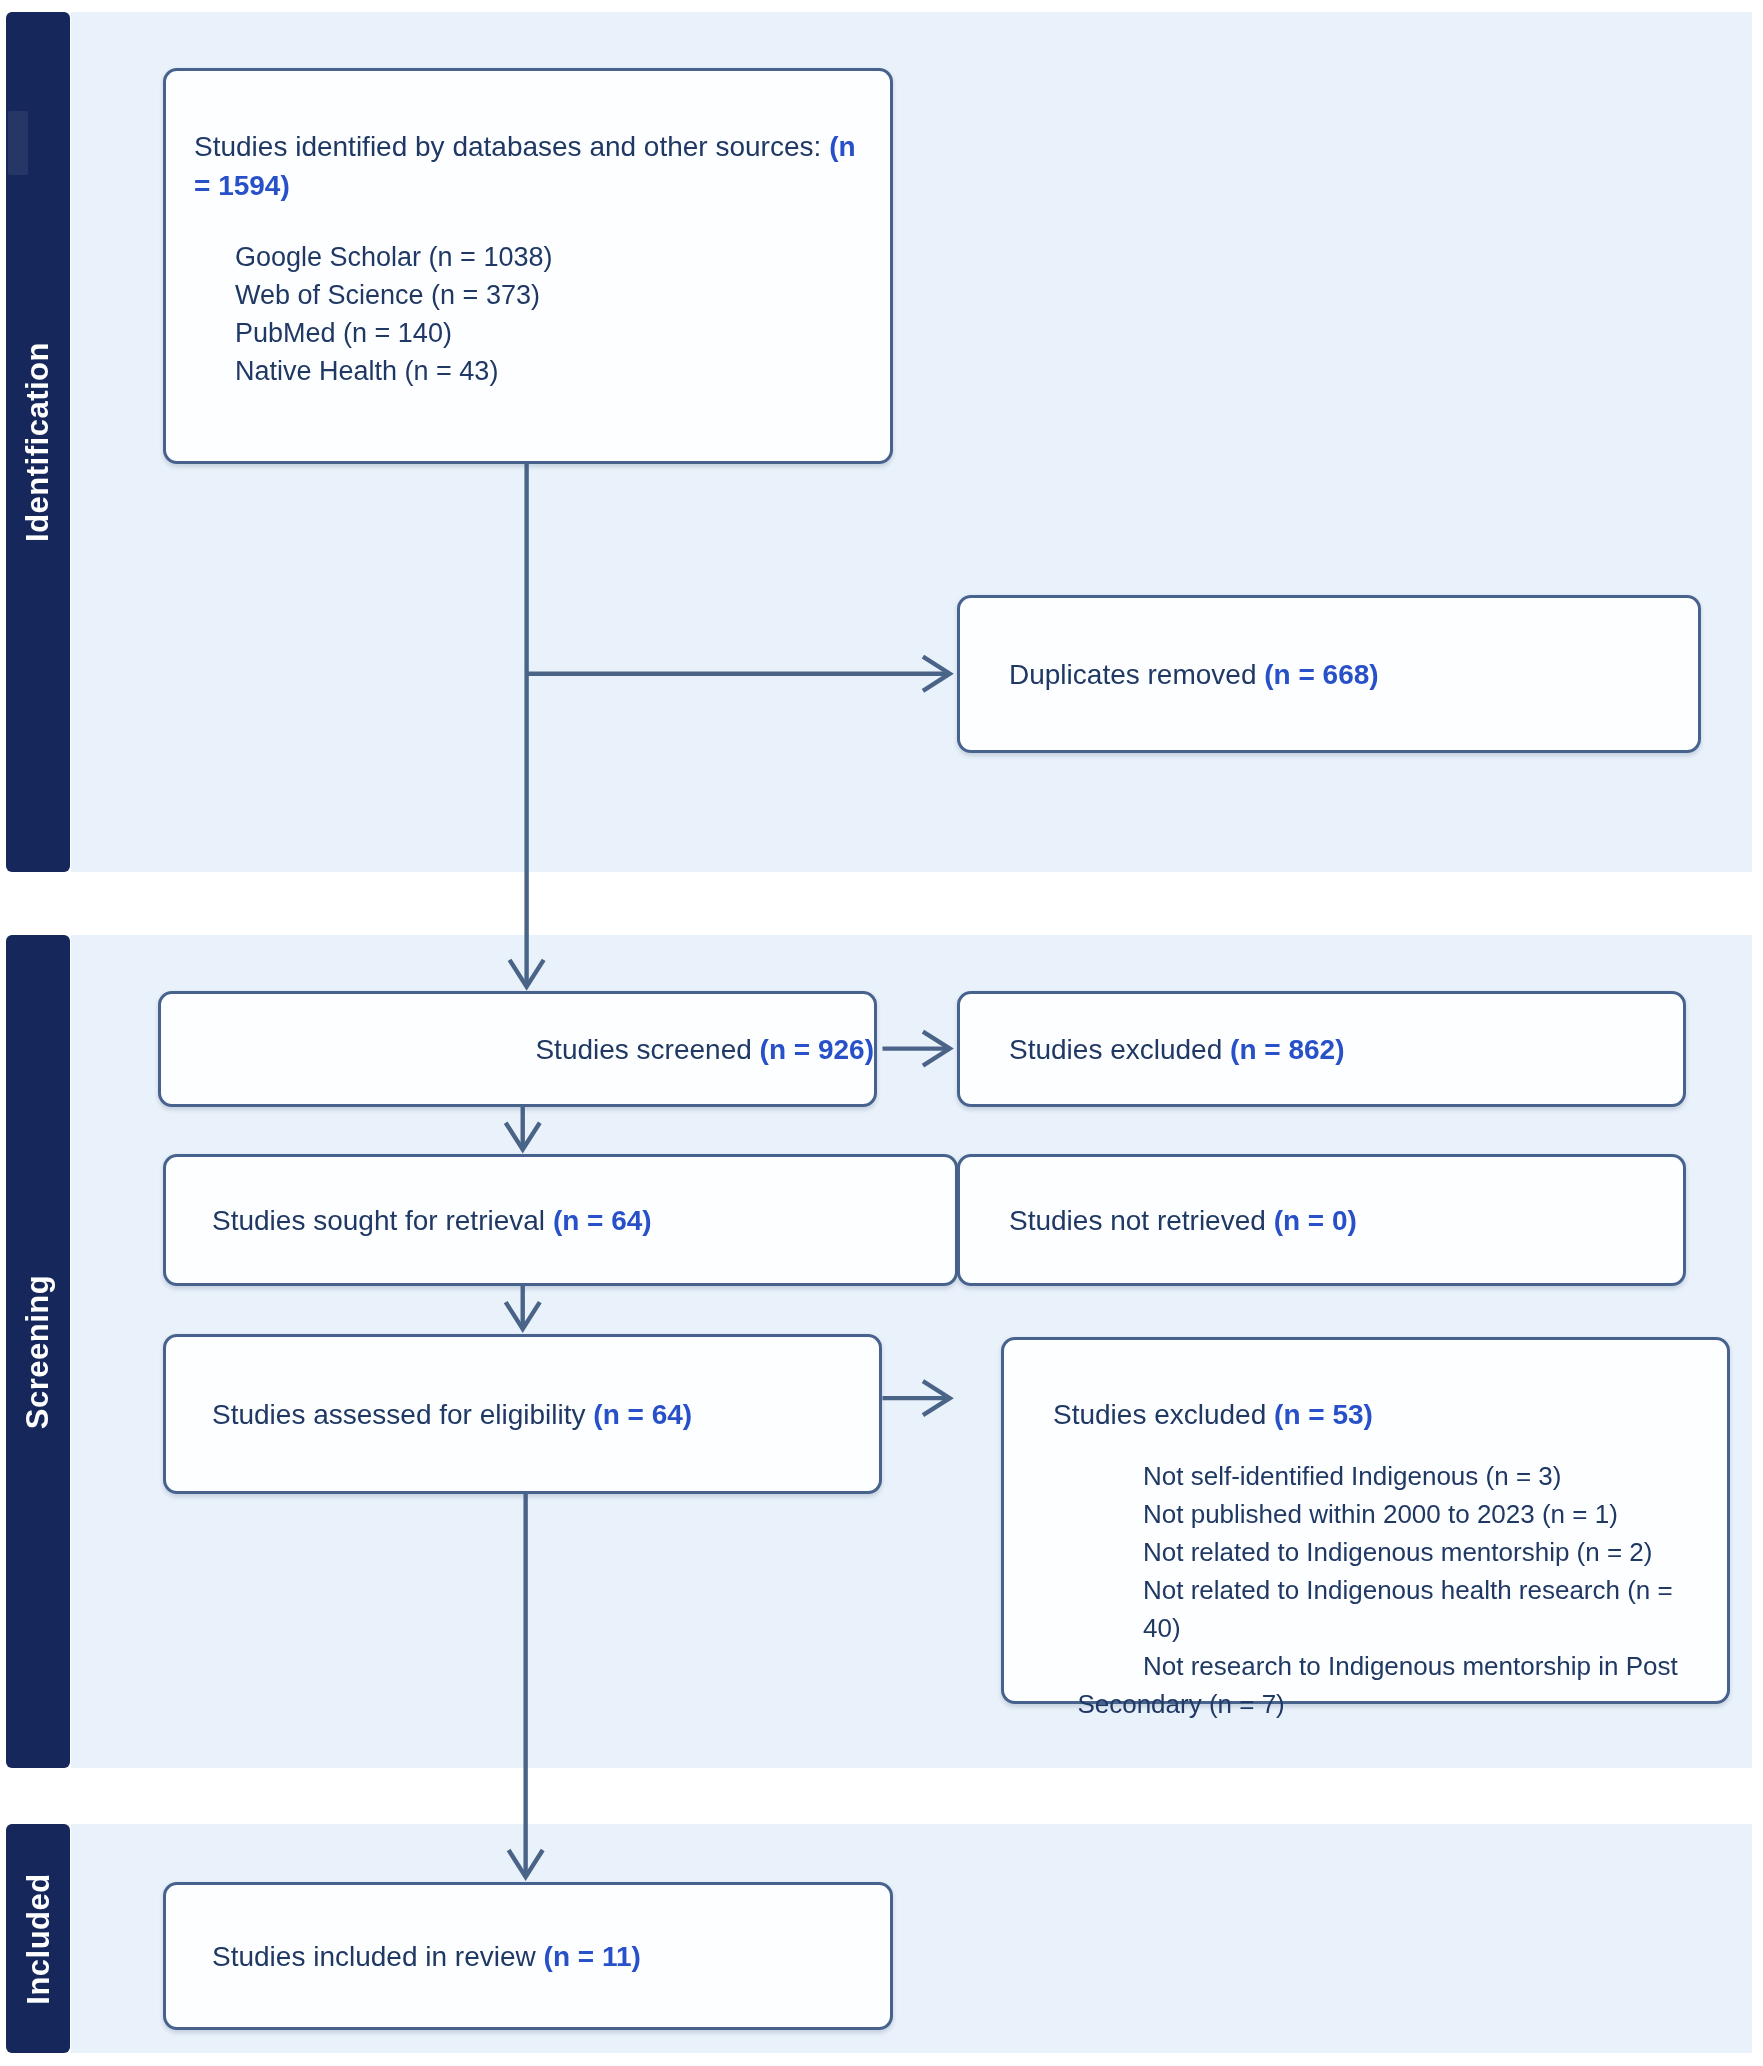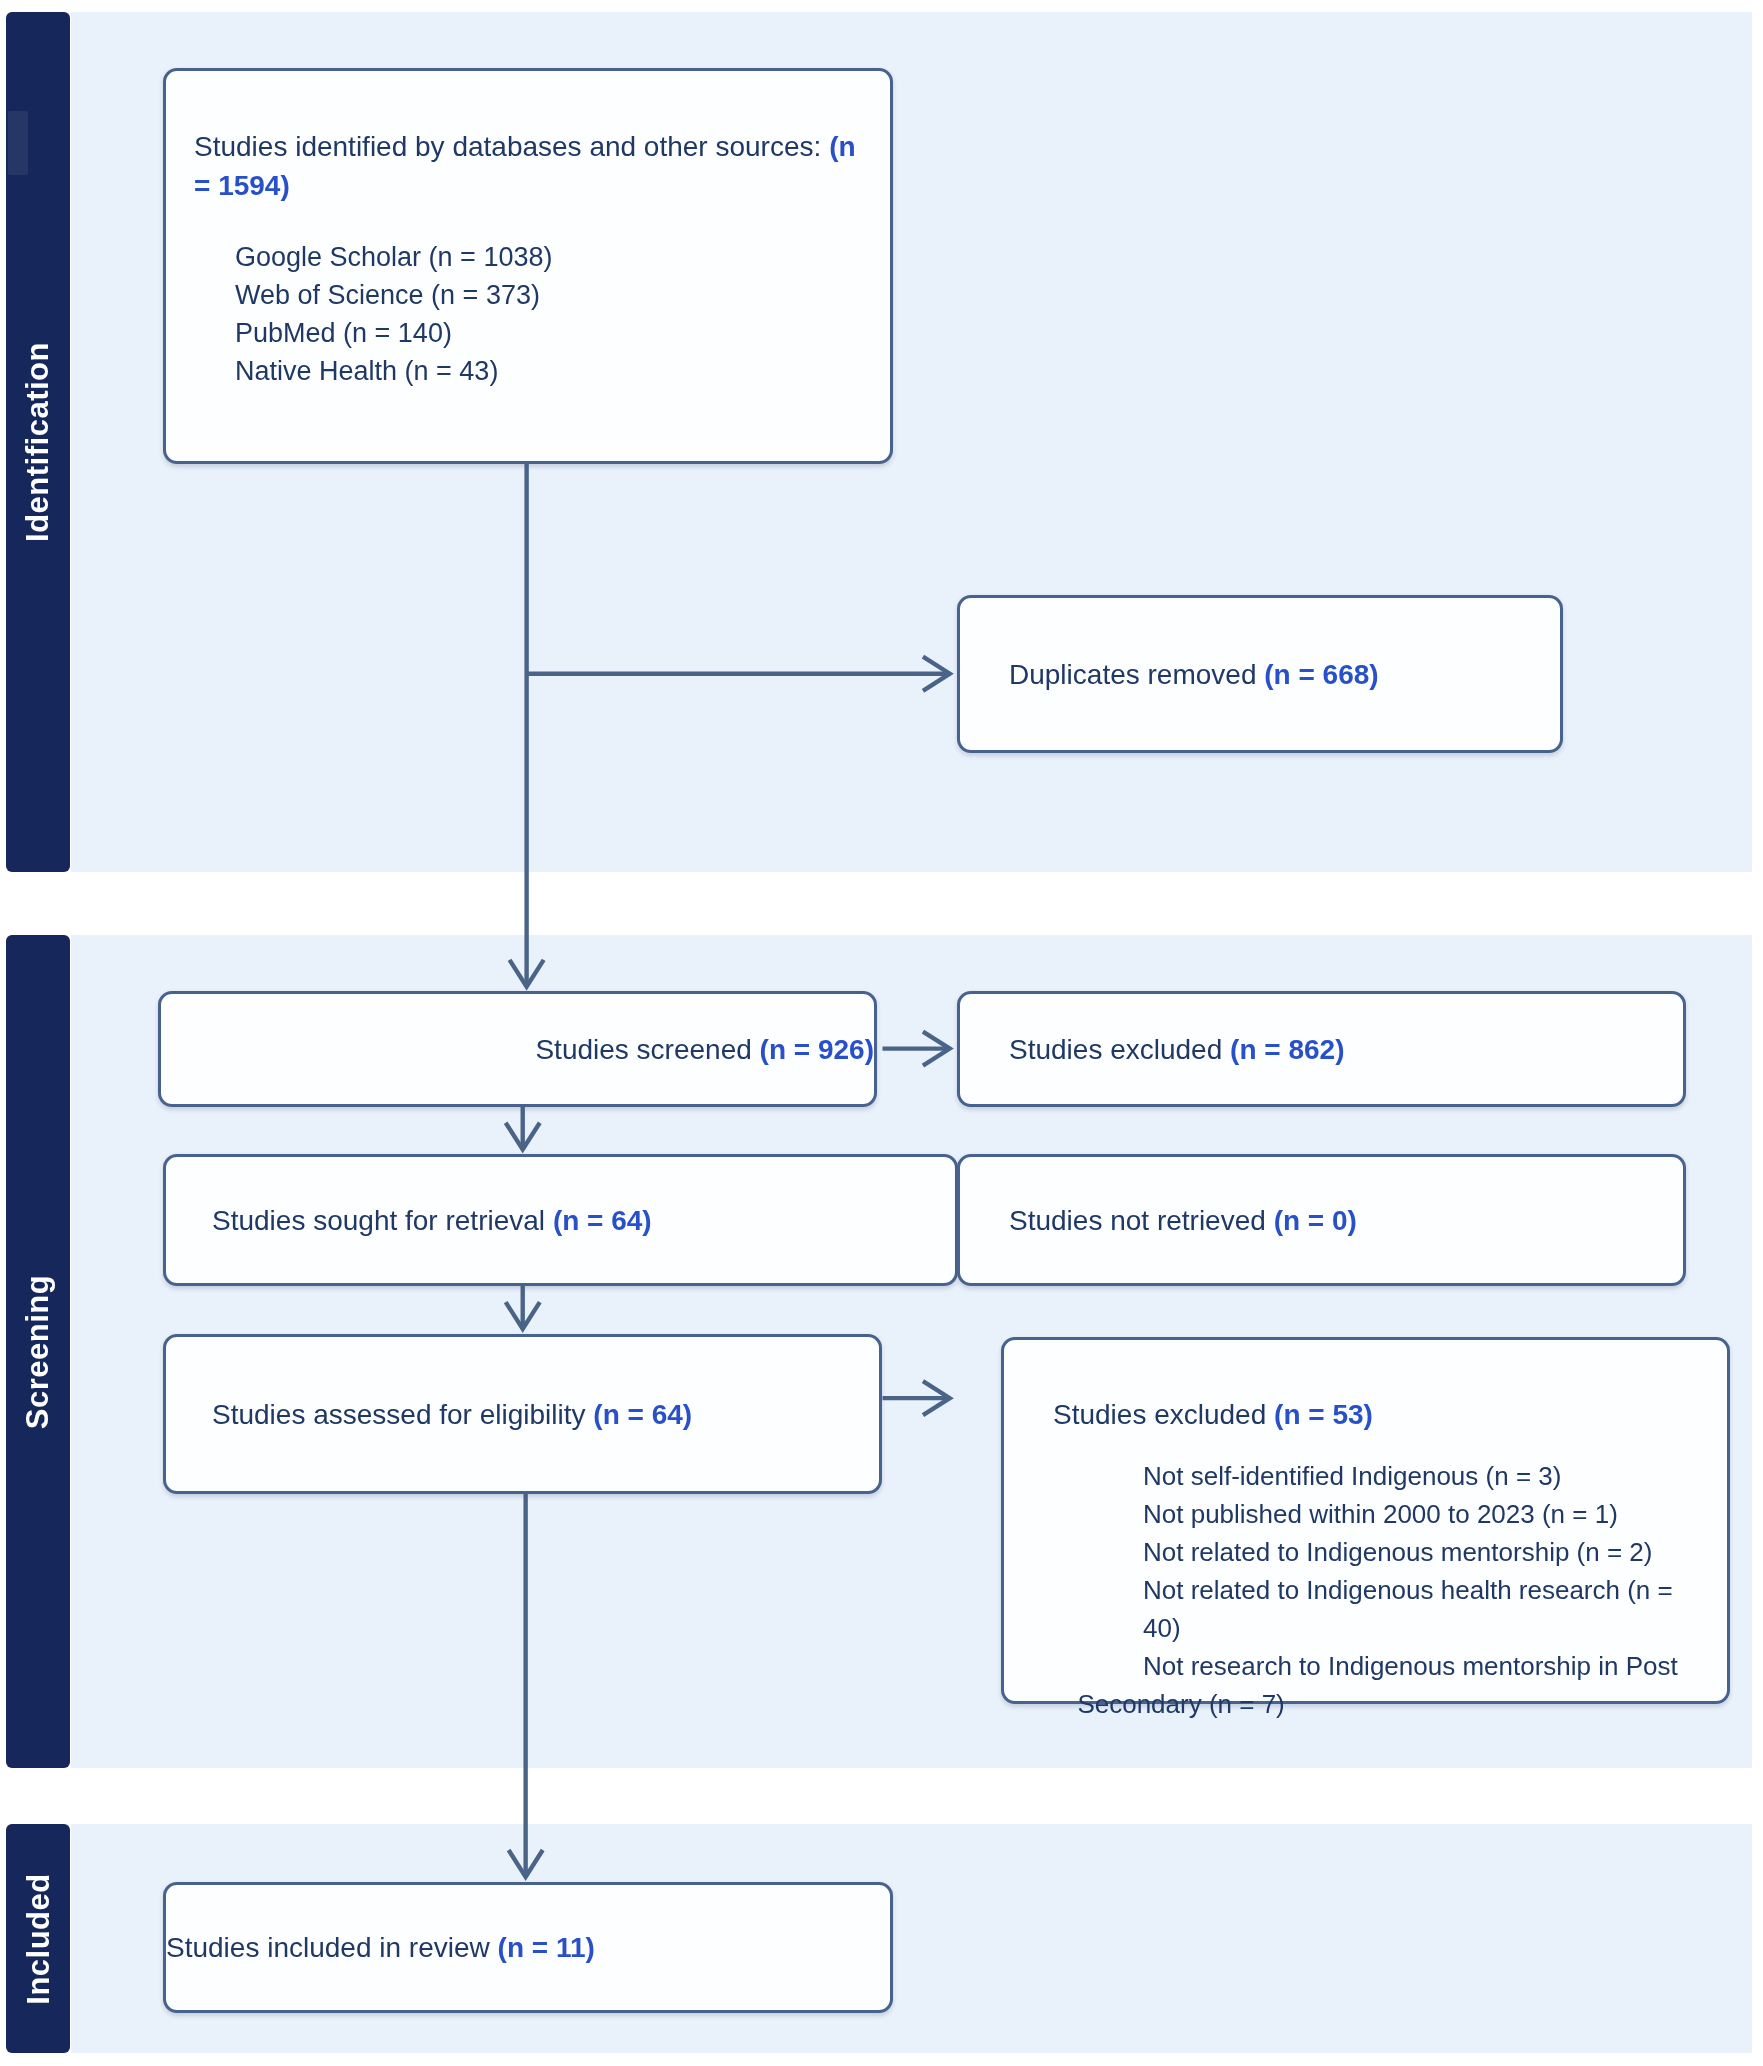--- a/index.html
+++ b/index.html
@@ -43,28 +43,28 @@
     border-radius:14px;
     box-sizing:border-box;
     box-shadow:0 2.9px 4.4px rgba(60,80,120,0.20);
     z-index:2;
     color:#1f3864;
     font-size:28px;line-height:39px;
   }
   .flow-box.center{display:flex;align-items:center;}
   .count{color:#2850c8;font-weight:700;margin-left:0.28em;}
   .box-identified{left:163px;top:68px;width:730px;height:396px;padding:56px 14.6px 0 28px;}
-  .box-duplicates{left:957px;top:595px;width:606px;height:158px;padding-left:49px;}
+  .box-duplicates{left:957px;top:595px;width:744px;height:158px;padding-left:49px;}
   .box-screened{left:158px;top:991px;width:719px;height:116px;padding-left:46px;justify-content:flex-end;}
   .box-excluded-screening{left:957px;top:991px;width:729px;height:116px;padding-left:49px;}
   .box-sought{left:163px;top:1154px;width:795px;height:132px;padding-left:46px;}
   .box-not-retrieved{left:957px;top:1154px;width:729px;height:132px;padding-left:49px;}
   .box-assessed{left:163px;top:1334px;width:719px;height:160px;padding-left:46px;}
   .box-excluded-eligibility{left:957px;top:1337px;width:729px;height:367px;padding:55px 19.5px 0 49px;margin-left:44px;}
-  .box-included{left:163px;top:1882px;width:730px;height:131px;}
+  .box-included{left:163px;top:1882px;width:730px;height:148px;padding-left:46px;}
   .source-list{margin-top:33px;margin-left:41px;font-size:27px;line-height:38px;}
   .reason-list{margin-top:23.4px;margin-left:90px;font-size:26px;line-height:38px;}
   .reason-continuation{margin-left:24.4px;font-size:26px;line-height:38px;}
 </style>
 </head>
 <body>
 
 <div id="page">
 
   <div class="band identification"></div>

